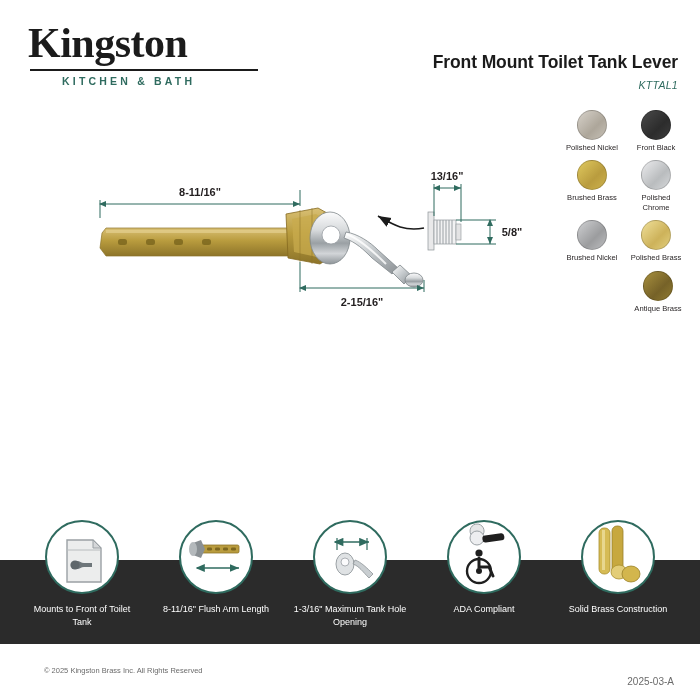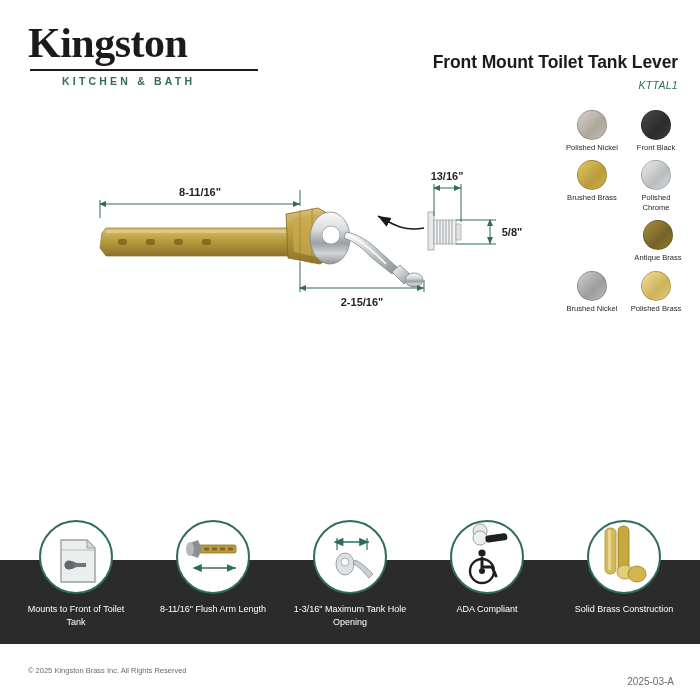--- a/index.html
+++ b/index.html
@@ -38,33 +38,33 @@
   .finish-label { font-size:7.6px; line-height:1.25; color:#231f20; }
 
   
   .diagram { position:absolute; left:0; top:140px; width:560px; height:260px; }
 
   
   .strip { position:absolute; left:0; top:520px; width:700px; height:124px; }
   .strip-top { position:absolute; left:0; top:0; width:700px; height:40px; background:#ffffff; }
   .strip-bottom { position:absolute; left:0; top:40px; width:700px; height:84px; background:#2b2b2b; }
   .features { position:absolute; left:0; top:0; width:700px; height:124px;
-              display:flex; justify-content:space-between; padding:0 18px; }
+              display:flex; justify-content:space-between; padding:0 24px; }
   .feature { width:116px; position:relative; }
   .circle {
     width:74px; height:74px; border-radius:50%; background:#ffffff;
     border:2px solid #2f6b5f; margin:0 auto; position:relative; overflow:hidden;
   }
   .feature-label {
     margin-top:9px; font-size:9px; line-height:1.45; color:#ffffff; text-align:center;
   }
 
   
   .footer { position:absolute; left:0; top:644px; width:700px; height:56px; background:#ffffff; }
-  .copyright { position:absolute; left:28px; top:22px; font-size:7.5px; color:#6b6b6b; }
+  .copyright { position:absolute; left:44px; top:22px; font-size:7.5px; color:#6b6b6b; }
   .docid { position:absolute; right:26px; top:32px; font-size:10px; color:#6b6b6b; }
 
   .dim-txt { font-size:11px; font-weight:bold; fill:#231f20; font-family:"Liberation Sans", sans-serif; }
 </style>
 </head>
 <body>
 
 <div class="header">
   <div class="brand">
     <div class="brand-name">Kingston</div>
@@ -91,34 +91,34 @@
   <div class="finish-row">
     <div class="finish">
       <div class="chip" style="background:linear-gradient(135deg,#e0c95f,#b99c3e 60%,#cdb24d);"></div>
       <div class="finish-label">Brushed Brass</div>
     </div>
     <div class="finish">
       <div class="chip" style="background:linear-gradient(135deg,#ececee,#b9bcbe 60%,#d6d8da);"></div>
       <div class="finish-label">Polished Chrome</div>
     </div>
   </div>
+  <div class="finish-row">
+    <div class="finish">
+      <div class="chip" style="background:linear-gradient(135deg,#cfd0d2,#9b9c9e 60%,#bdbec0);"></div>
+      <div class="finish-label">Brushed Nickel</div>
+    </div>
+    <div class="finish">
+      <div class="chip" style="background:linear-gradient(135deg,#f0e09a,#cdb25a 60%,#e2cf7e);"></div>
+      <div class="finish-label">Polished Brass</div>
+    </div>
+  </div>
   <div class="finish-row" style="justify-content:flex-end;">
     <div class="finish">
       <div class="chip" style="background:linear-gradient(135deg,#a8903f,#766228 60%,#8f7a31);"></div>
       <div class="finish-label">Antique Brass</div>
-    </div>
-  </div>
-  <div class="finish-row">
-    <div class="finish">
-      <div class="chip" style="background:linear-gradient(135deg,#cfd0d2,#9b9c9e 60%,#bdbec0);"></div>
-      <div class="finish-label">Brushed Nickel</div>
-    </div>
-    <div class="finish">
-      <div class="chip" style="background:linear-gradient(135deg,#f0e09a,#cdb25a 60%,#e2cf7e);"></div>
-      <div class="finish-label">Polished Brass</div>
     </div>
   </div>
 </div>
 
 <div class="diagram">
   <svg width="560" height="260" viewBox="0 0 560 260">
     <defs>
       <linearGradient id="brassG" x1="0" y1="0" x2="0" y2="1">
         <stop offset="0" stop-color="#d9c075"></stop>
         <stop offset="0.45" stop-color="#b99c3e"></stop>

